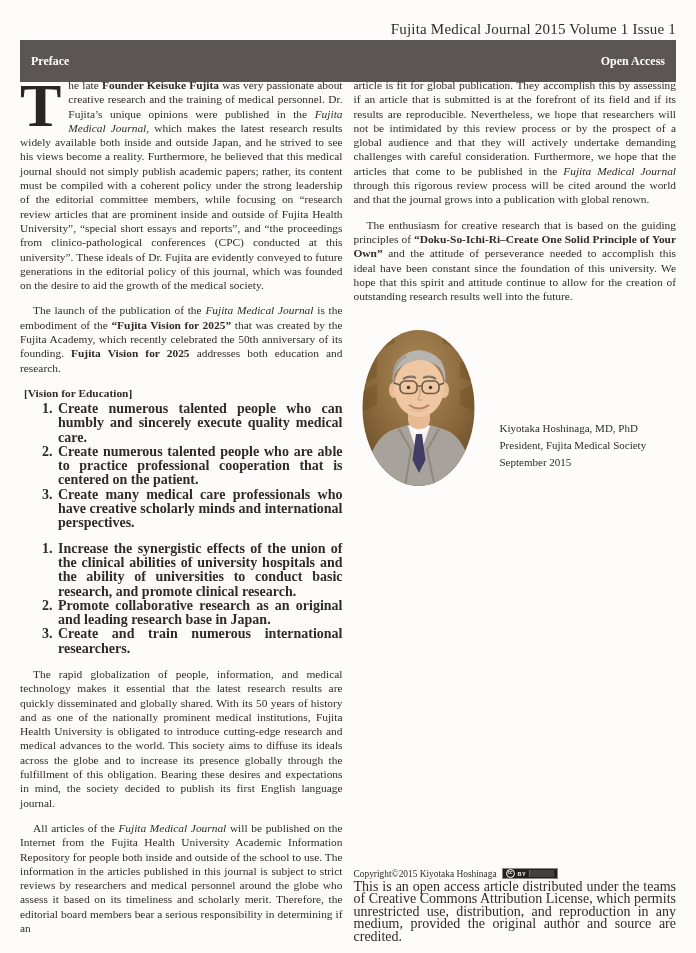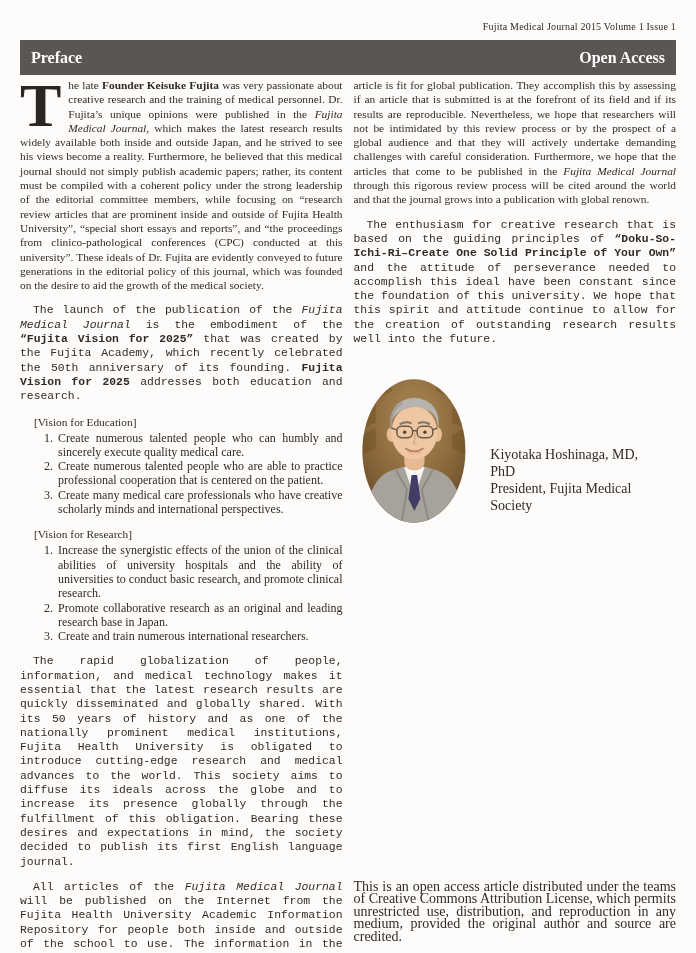--- a/index.html
+++ b/index.html
@@ -2,54 +2,54 @@
 <html><head>
 <meta charset="utf-8">
 <style>
   html,body{margin:0;padding:0;background:#e9e7e3;}
   .page{
     width:696px;height:953px;margin:0 auto;position:relative;
     background:#fdfcfa;color:#2f2b28;overflow:hidden;
     font-family:"Liberation Serif","DejaVu Serif",serif;
   }
   .journal-line{
-    position:absolute;top:21px;right:20px;font-size:10px;letter-spacing:.2px;
+    position:absolute;top:21px;right:20px;font-size:15px;letter-spacing:.2px;
   }
   .banner{
-    position:absolute;top:40px;left:20px;right:20px;height:35px;
+    position:absolute;top:40px;left:20px;right:20px;height:42px;
     color:#ffffff;display:flex;justify-content:space-between;align-items:center;
-    padding:16px 11px;box-sizing:border-box;font-size:16px;font-weight:bold;
+    padding:16px 11px;box-sizing:border-box;font-size:12px;font-weight:bold;
   }
   .content{
     position:absolute;top:78px;left:20px;right:20px;bottom:10px;
     display:flex;gap:11px;
   }
   .col{flex:1;min-width:0;}
   .col-right{display:flex;flex-direction:column;}
   p.para{
     margin:0;font-size:11.4px;line-height:14.3px;text-align:justify;
     text-justify:inter-word;
   }
-  .mt{margin-top:11px !important;font-family:Liberation Mono, monospace;}
+  .mt{margin-top:11px !important;}
   .ind{text-indent:13px;}
   .b{font-weight:bold;}
   .i{font-style:italic;}
   .dropcap{
     float:left;font-size:62px;line-height:48px;font-weight:bold;
     padding:3px 7px 0 0;color:#2b2523;
   }
   .vision{margin-top:11px;}
-  .vision-head{font-weight:normal;font-size:11.4px;line-height:15px;margin-left:14px;}
+  .vision-head{font-weight:bold;font-size:11.4px;line-height:15px;margin-left:4px;}
   ol.vision-list{
-    margin:1px 0 0 0;padding:0 0 0 36px;font-weight:normal;
-    font-size:12px;line-height:14.3px;text-align:justify;
+    margin:1px 0 0 0;padding:0 0 0 36px;font-weight:bold;
+    font-size:14px;line-height:14.3px;text-align:justify;
   }
   ol.vision-list li{padding-left:2px;}
   .sig-row{margin-top:26px;display:flex;align-items:flex-end;padding-left:7px;}
-  .sig-caption{margin:0 14px 16px 24px;font-size:14px;line-height:17px;}
+  .sig-caption{margin:0 14px 16px 24px;font-size:11px;line-height:17px;}
   .copyright{margin-top:auto;font-size:9.4px;line-height:12.4px;text-align:justify;}
   .copy-line{display:flex;align-items:center;margin-bottom:1px;white-space:nowrap;}
   .cc-badge{
     display:inline-flex;align-items:center;height:11px;box-sizing:border-box;
     background:#23201e;border:1px solid #8a8684;margin-left:5px;padding:0 3px;gap:3px;
   }
   .cc-circle{
     width:7px;height:7px;border:1px solid #fff;border-radius:50%;
     font-size:4.5px;line-height:6.5px;color:#fff;text-align:center;font-weight:bold;
     font-family:"Liberation Sans",sans-serif;
@@ -82,21 +82,20 @@
       <div class="vision">
         <div class="vision-head">[Vision for Education]</div>
         <ol class="vision-list">
             <li>Create numerous talented people who can humbly and sincerely execute quality medical care.</li>
             <li>Create numerous talented people who are able to practice professional cooperation that is centered on the patient.</li>
             <li>Create many medical care professionals who have creative scholarly minds and international perspectives.</li>
           </ol>
       </div>
 
       <div class="vision">
-        <div class="vision-head">[Vision for Research]</div>
         <ol class="vision-list">
             <li>Increase the synergistic effects of the union of the clinical abilities of university hospitals and the ability of universities to conduct basic research, and promote clinical research.</li>
             <li>Promote collaborative research as an original and leading research base in Japan.</li>
             <li>Create and train numerous international researchers.</li>
           </ol>
       </div>
 
       <p class="para mt ind"><span>The rapid globalization of people, information, and medical technology makes it essential that the latest research results are quickly disseminated and globally shared. With its 50 years of history and as one of the nationally prominent medical institutions, Fujita Health University is obligated to introduce cutting-edge research and medical advances to the world. This society aims to diffuse its ideals across the globe and to increase its presence globally through the fulfillment of this obligation. Bearing these desires and expectations in mind, the society decided to publish its first English language journal.</span></p>
       <p class="para mt ind"><span>All articles of the </span><span class="i">Fujita Medical Journal</span><span> will be published on the Internet from the Fujita Health University Academic Information Repository for people both inside and outside of the school to use. The information in the articles published in this journal is subject to strict reviews by researchers and medical personnel around the globe who assess it based on its timeliness and scholarly merit. Therefore, the editorial board members bear a serious responsibility in determining if an</span></p>
     </div>
@@ -154,22 +153,31 @@
             <circle cx="47.5" cy="58.5" r="1.8" fill="#4a3c30"></circle>
             <circle cx="69.5" cy="58.5" r="1.8" fill="#4a3c30"></circle>
             <path d="M58,59 Q60,66 57,70 Q58,72 61,71" stroke="#d8a57c" stroke-width="1.4" fill="none"></path>
             <path d="M48,76 Q58,83 68,76" stroke="#b9805a" stroke-width="1.8" fill="none"></path>
             <path d="M50,80 Q58,85 66,80" stroke="#d8a57c" stroke-width="1" fill="none" opacity="0.6"></path>
           </g>
         </svg>
         <div class="sig-caption">
             <div>Kiyotaka Hoshinaga, MD, PhD</div>
             <div>President, Fujita Medical Society</div>
+            <div>September 2015</div>
           </div>
       </div>
 
       <div class="copyright">
+        <div class="copy-line">
+          <span>Copyright©2015 Kiyotaka Hoshinaga</span>
+          <span class="cc-badge">
+            <span class="cc-circle">cc</span>
+            <span class="cc-by">BY</span>
+            <span class="cc-fill"></span>
+          </span>
+        </div>
         <p class="para" style="font-size:14px;line-height:12.4px;">This is an open access article distributed under the teams of Creative Commons Attribution License, which permits unrestricted use, distribution, and reproduction in any medium, provided the original author and source are credited.</p>
       </div>
     </div>
 
   </div>
 </div>
 
 </body></html>

